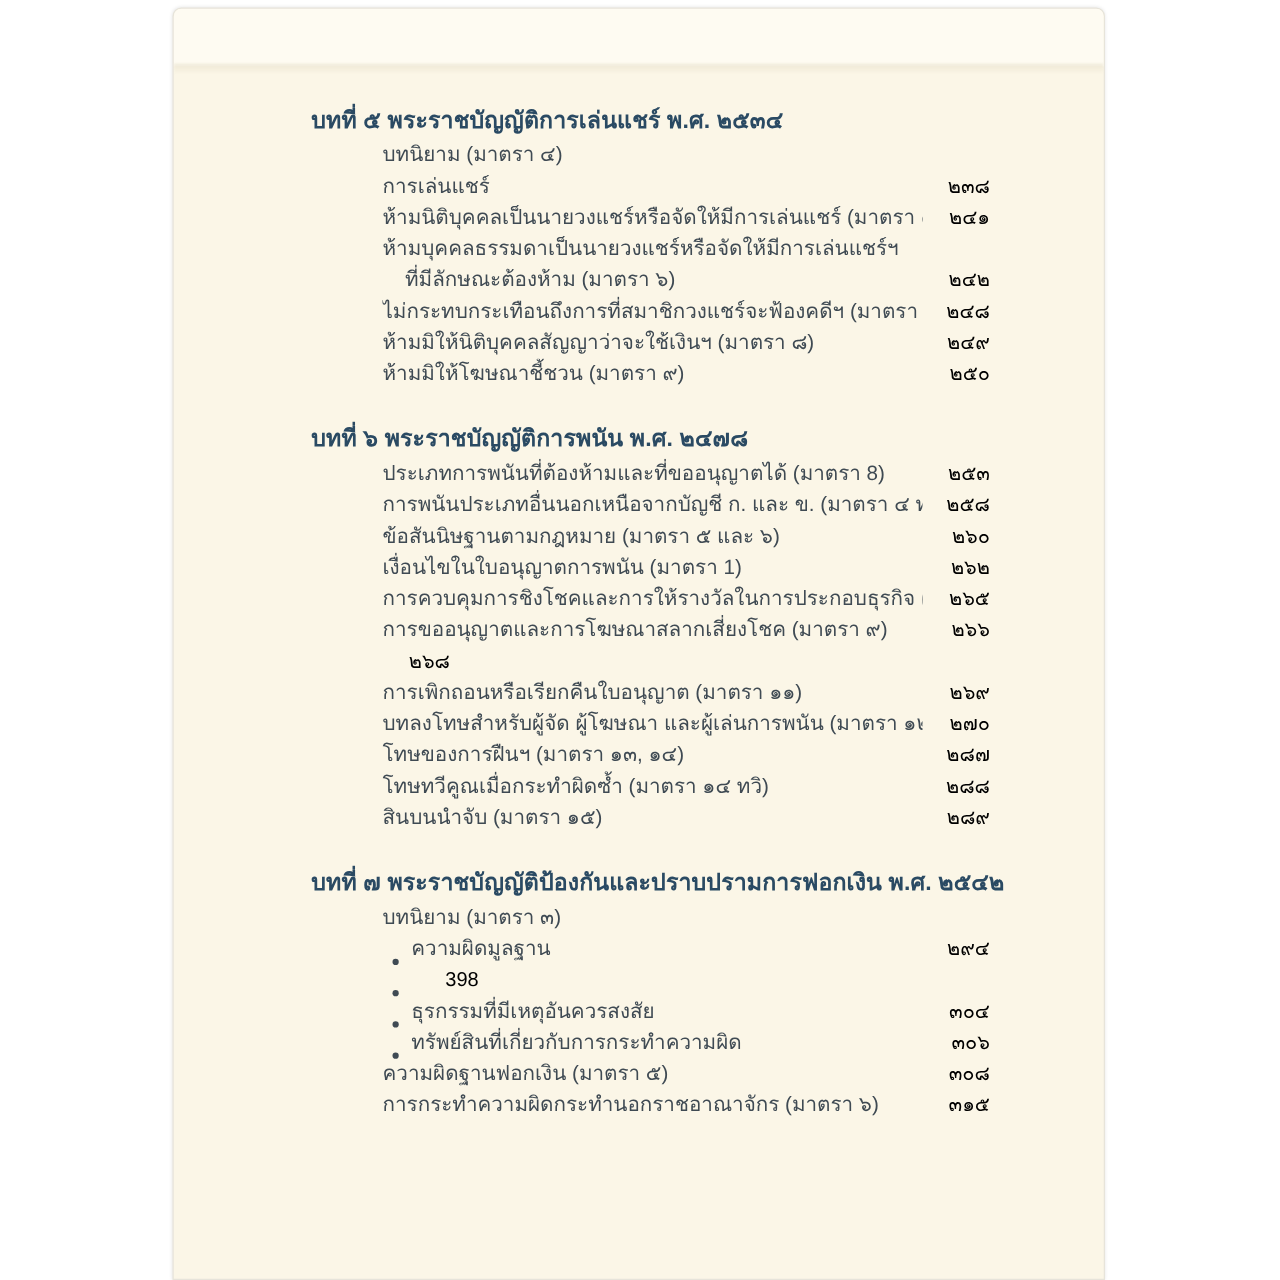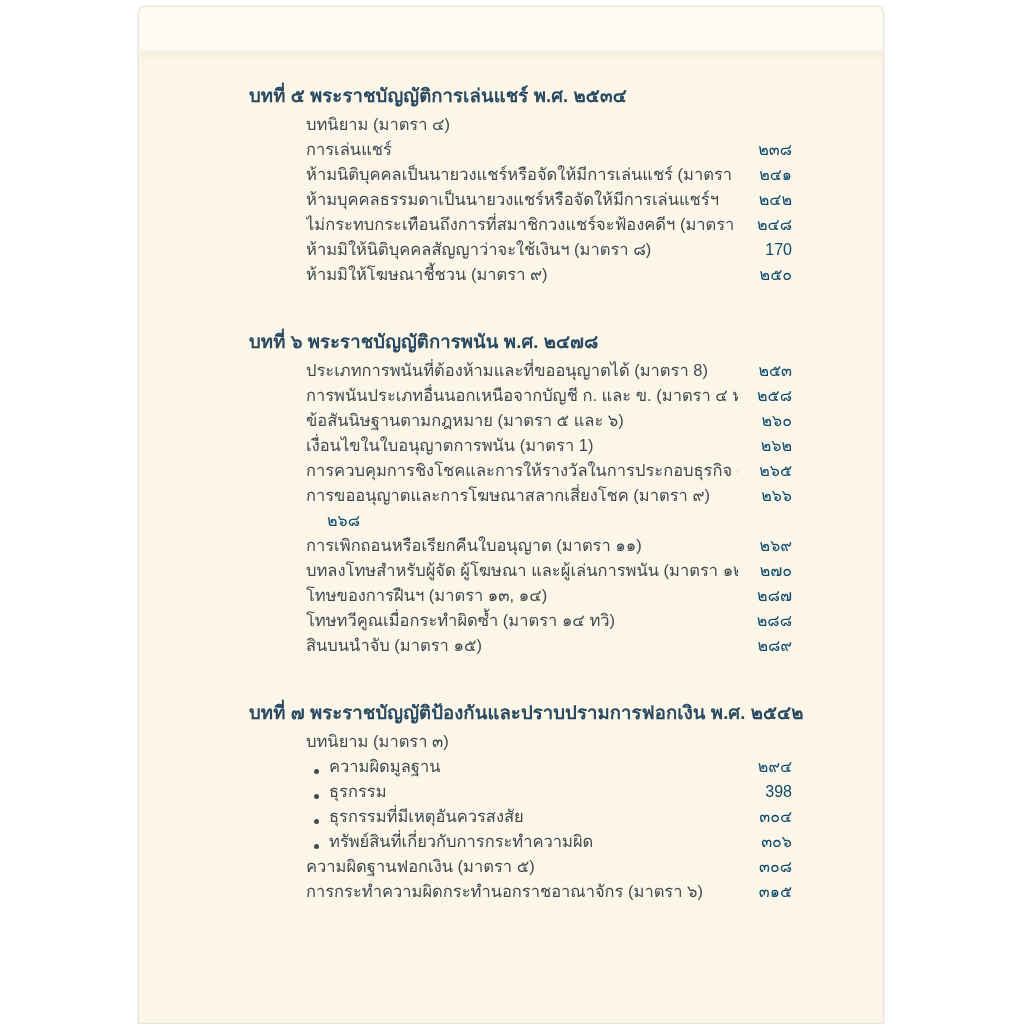--- a/index.html
+++ b/index.html
@@ -30,36 +30,36 @@
     position: absolute; left: 0; top: 44px; width: 100%; height: 8px;
     background: linear-gradient(180deg, rgba(230,222,198,0.55), rgba(251,246,231,0));
     filter: blur(1px);
   }
 
   .toc {
     position: relative;
     padding: 76px 91px 30px 110px;
     color: #3f4a53;
   }
-  .toc-section { margin-top: 42px; }
+  .toc-section { margin-top: 26px; }
   .toc-section:first-child { margin-top: 0; }
 
   .section-heading {
     font-size: 18.5px;
     font-weight: bold;
     color: #2a4a63;
     line-height: 26px;
     margin-bottom: 3px;
     white-space: nowrap;
     letter-spacing: 0.1px;
   }
 
   .toc-row {
     display: flex;
-    align-items: center;
+    align-items: flex-end;
     margin-left: 57px;
     font-size: 16.5px;
     line-height: 25px;
     color: #3f4a53;
   }
   .row-label { flex: 1 1 auto; min-width: 0; overflow: hidden; }
   .label-text { white-space: nowrap; display: block; }
   .label-cont { white-space: nowrap; padding-left: 18px; }
 
   .bullet-dot {
@@ -68,21 +68,21 @@
     border-radius: 50%;
     background: #3f4a53;
     margin: 10px 10px 0 8px;
   }
 
   .page-num {
     flex: 0 0 auto;
     margin-left: 10px;
     min-width: 44px;
     text-align: right;
-    color: #0c4a6e;
+    color: #000000;
     font-size: 16px;
     line-height: 25px;
   }
 </style>
 </head>
 <body>
 
 <div class="stage">
   <div class="book-page">
     <div class="page-top-light"></div>
@@ -104,34 +104,35 @@
           </div>
           <div class="toc-row">
             <div class="row-label">
               <span class="label-text">ห้ามนิติบุคคลเป็นนายวงแชร์หรือจัดให้มีการเล่นแชร์ (มาตรา ๕)</span>
             </div>
             <span class="page-num">๒๔๑</span>
           </div>
           <div class="toc-row">
             <div class="row-label">
               <span class="label-text">ห้ามบุคคลธรรมดาเป็นนายวงแชร์หรือจัดให้มีการเล่นแชร์ฯ</span>
+              <div class="label-cont">ที่มีลักษณะต้องห้าม (มาตรา ๖)</div>
             </div>
             <span class="page-num">๒๔๒</span>
           </div>
           <div class="toc-row">
             <div class="row-label">
               <span class="label-text">ไม่กระทบกระเทือนถึงการที่สมาชิกวงแชร์จะฟ้องคดีฯ (มาตรา ๗)</span>
             </div>
             <span class="page-num">๒๔๘</span>
           </div>
           <div class="toc-row">
             <div class="row-label">
               <span class="label-text">ห้ามมิให้นิติบุคคลสัญญาว่าจะใช้เงินฯ (มาตรา ๘)</span>
             </div>
-            <span class="page-num">170</span>
+            <span class="page-num">๒๔๙</span>
           </div>
           <div class="toc-row">
             <div class="row-label">
               <span class="label-text">ห้ามมิให้โฆษณาชี้ชวน (มาตรา ๙)</span>
             </div>
             <span class="page-num">๒๕๐</span>
           </div>
         </section>
         <section class="toc-section">
           <h2 class="section-heading">บทที่ ๖ พระราชบัญญัติการพนัน พ.ศ. ๒๔๗๘</h2>
@@ -215,23 +216,20 @@
           </div>
           <div class="toc-row bulleted">
             <span class="bullet-dot"></span>
             <div class="row-label">
               <span class="label-text">ความผิดมูลฐาน</span>
             </div>
             <span class="page-num">๒๙๔</span>
           </div>
           <div class="toc-row bulleted">
             <span class="bullet-dot"></span>
-            <div class="row-label">
-              <span class="label-text">ธุรกรรม</span>
-            </div>
             <span class="page-num">398</span>
           </div>
           <div class="toc-row bulleted">
             <span class="bullet-dot"></span>
             <div class="row-label">
               <span class="label-text">ธุรกรรมที่มีเหตุอันควรสงสัย</span>
             </div>
             <span class="page-num">๓๐๔</span>
           </div>
           <div class="toc-row bulleted">

